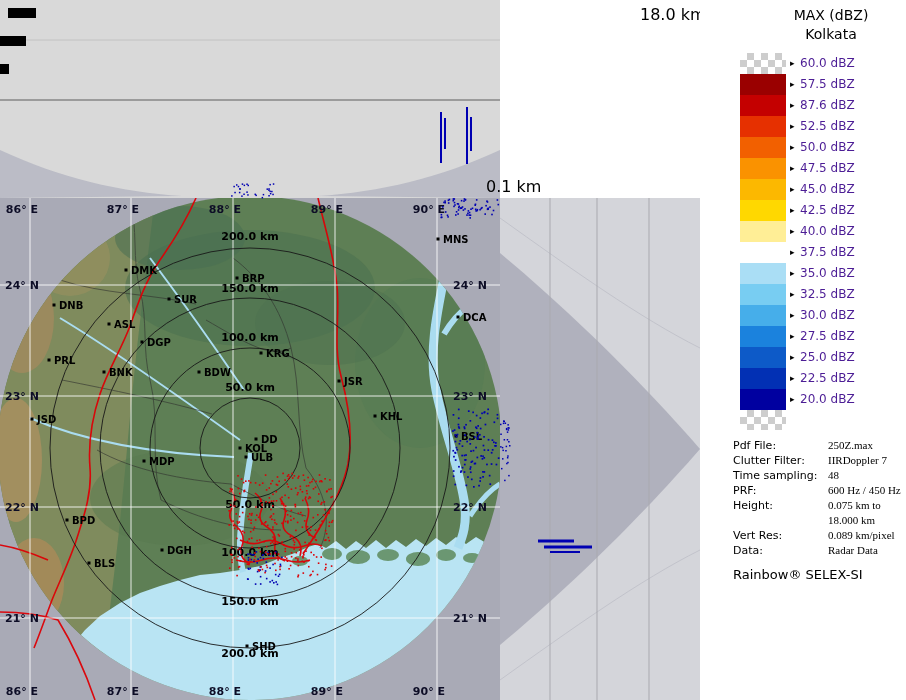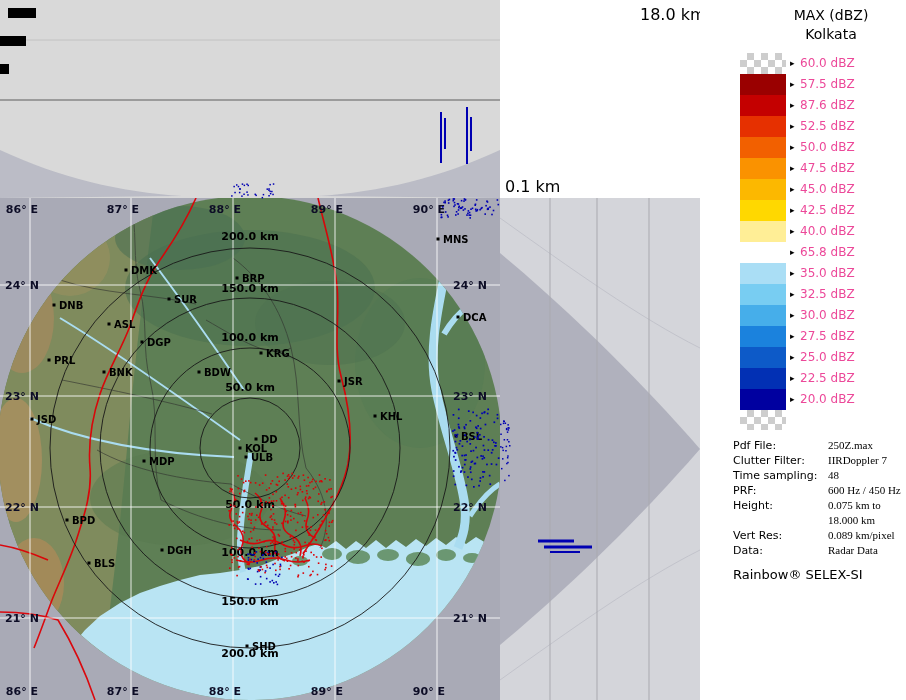--- a/index.html
+++ b/index.html
@@ -4,31 +4,31 @@
 <style>
   html,body{margin:0;padding:0;background:#fff;}
   #page{position:relative;width:906px;height:700px;background:#ffffff;font-family:"DejaVu Sans",sans-serif;overflow:hidden;}
   #top-panel{position:absolute;left:0;top:0;width:500px;height:198px;background:#d9d9d9;}
   #top-panel svg{position:absolute;left:0;top:0;}
   #map-svg{position:absolute;left:0;top:198px;width:500px;height:502px;display:block;}
   #strip-svg{position:absolute;left:500px;top:198px;width:200px;height:502px;display:block;}
   #overlay{position:absolute;left:0;top:0;width:906px;height:700px;pointer-events:none;}
   .floatlab{position:absolute;font-size:16px;color:#000;}
   #label-maxh{left:640px;top:5px;}
-  #label-minh{left:505px;top:177px;}
+  #label-minh{left:486px;top:177px;}
   #right-panel{position:absolute;left:700px;top:0;width:206px;height:700px;background:#fff;padding-left:28px;}
   .rp-title{text-align:center;font-size:14px;line-height:19px;color:#000;}
   .rp-title.first{margin-top:6px;}
   #legend{margin-top:9px;}
   .lrow{display:flex;height:21px;}
   .lcap{display:flex;height:20px;}
   .sw{width:46px;height:100%;margin-left:12px;}
   .checker{background:repeating-conic-gradient(#cdcdcd 0% 25%, #ffffff 0% 50%) 0 0/14px 14px;}
   .arr{font-size:9px;line-height:21px;margin-left:4px;width:7px;color:#000;}
-  .llbl{font-size:12px;line-height:21px;margin-left:3px;color:#ec4899;}
+  .llbl{font-size:12px;line-height:21px;margin-left:3px;color:#4c1d95;}
   #meta{margin-top:9px;}
   .mrow{display:flex;height:15px;font-size:11px;color:#000;}
   .mrow.gap{margin-top:8px;}
   .mk{width:95px;padding-left:5px;}
   .mv{flex:1;font-family:Liberation Serif, serif;}
   #footer{margin-top:8px;padding-left:5px;font-size:13px;color:#000;}
   svg text{font-family:"DejaVu Sans",sans-serif;}
   .grid{stroke:rgba(255,255,255,0.85);stroke-width:1;}
   .ring{fill:none;stroke:#181818;stroke-width:1;opacity:0.9;}
   .lonlat{font-size:11px;fill:#0d0d26;font-weight:bold;}
@@ -320,21 +320,21 @@
           <span class="llbl">42.5 dBZ</span>
         </div>
         <div class="lrow">
           <div class="sw" style="background: rgb(255, 238, 150);"></div>
           <span class="arr">▸</span>
           <span class="llbl">40.0 dBZ</span>
         </div>
         <div class="lrow">
           <div class="sw" style="background: rgb(255, 255, 255);"></div>
           <span class="arr">▸</span>
-          <span class="llbl">65.8 dBZ</span>
+          <span class="llbl">37.5 dBZ</span>
         </div>
         <div class="lrow">
           <div class="sw" style="background: rgb(170, 222, 245);"></div>
           <span class="arr">▸</span>
           <span class="llbl">35.0 dBZ</span>
         </div>
         <div class="lrow">
           <div class="sw" style="background: rgb(120, 205, 242);"></div>
           <span class="arr">▸</span>
           <span class="llbl">32.5 dBZ</span>

